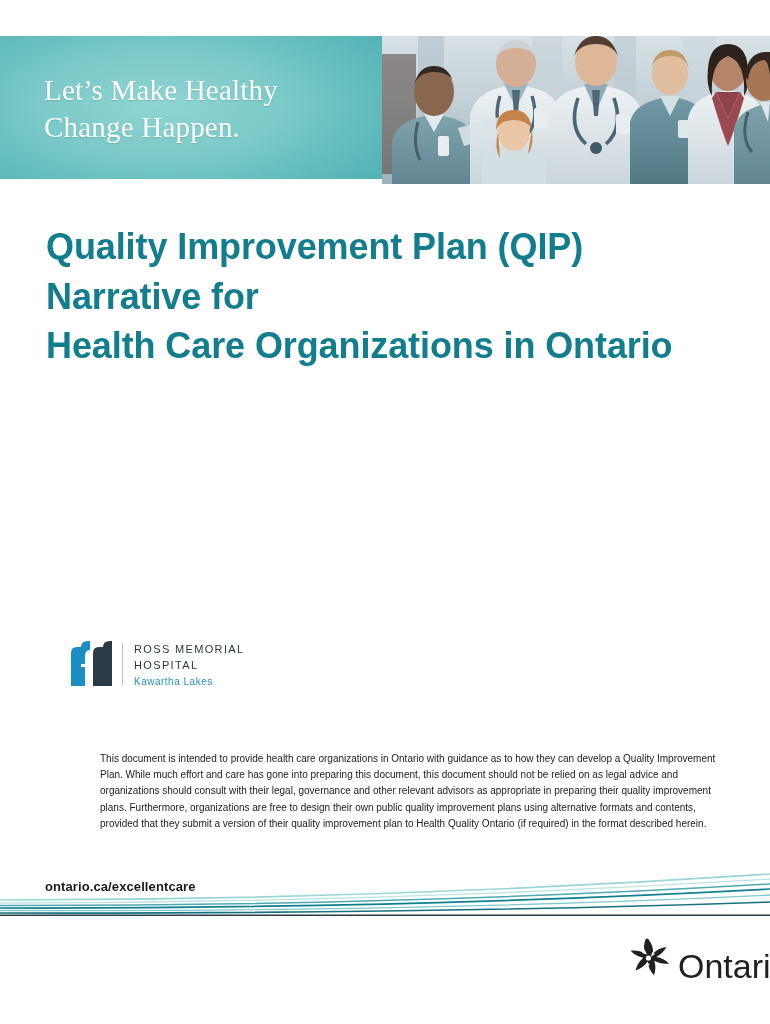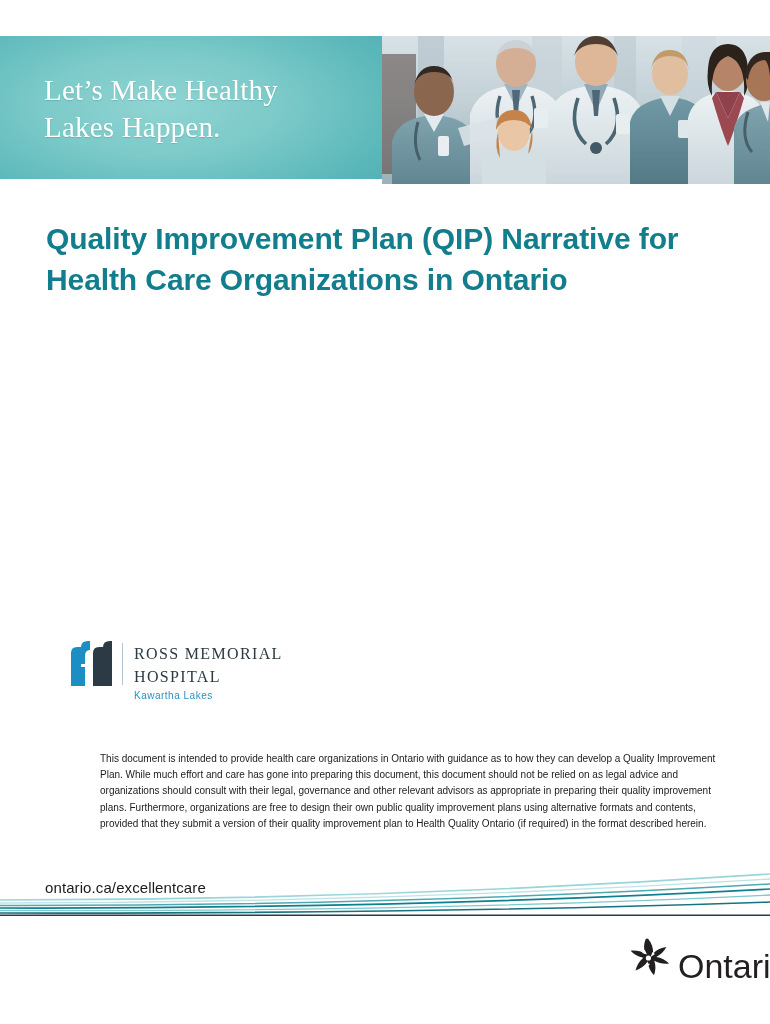--- a/index.html
+++ b/index.html
@@ -60,21 +60,21 @@
   }
   .photo-svg { display: block; width: 388px; height: 148px; }
 
   
   .doc-title {
     position: absolute;
     left: 46px;
     top: 198px;
     width: 660px;
     color: #127d8c;
-    font-size: 30px;
+    font-size: 36px;
     font-weight: bold;
     line-height: 1.38;
     letter-spacing: -0.1px;
   }
   .doc-title .l2 { display: block; }
 
   
   .org-logo {
     position: absolute;
     left: 69px;
@@ -85,25 +85,24 @@
   .org-mark { width: 44px; height: 46px; display: block; }
   .org-rule {
     width: 1px;
     height: 42px;
     background: #b9c3cb;
     margin: 2px 11px 0 9px;
   }
   .org-text { padding-top: 1px; }
   .org-name {
     color: #2b3a45;
-    font-size: 16px;
+    font-size: 11px;
     letter-spacing: 1.35px;
     line-height: 1.45;
     font-weight: normal;
-    font-family: Liberation Serif, serif;
   }
   .org-sub {
     color: #2792bd;
     font-size: 10px;
     letter-spacing: 0.5px;
     margin-top: 2px;
   }
 
   
   .disclaimer {
@@ -116,22 +115,23 @@
     line-height: 1.62;
     text-align: left;
   }
 
   
   .footer-url {
     position: absolute;
     left: 45px;
     top: 879px;
     color: #1b1b1b;
-    font-size: 15px;
+    font-size: 13px;
     letter-spacing: 0.1px;
+    font-weight: bold;
   }
   .swoosh {
     position: absolute;
     left: 0;
     top: 860px;
     width: 770px;
     height: 56px;
   }
   .swoosh svg { display: block; width: 770px; height: 56px; }
 
@@ -146,21 +146,21 @@
   .ontario-logo svg { display: block; width: 158px; height: 58px; }
 </style>
 </head>
 <body>
 
 <div class="header">
 
   <div class="header-teal">
     <div class="header-tagline">
       <span>Let’s Make Healthy</span><br>
-      <span>Lakes Happen.</span>
+      <span>Change Happen.</span>
     </div>
   </div>
 
   <div class="header-photo">
     <svg class="photo-svg" viewBox="0 0 388 148" preserveAspectRatio="xMidYMid slice">
       <defs>
         <linearGradient id="bgWall" x1="0" y1="0" x2="0" y2="1">
           <stop offset="0%" stop-color="#dde5e9"></stop>
           <stop offset="45%" stop-color="#c6d2d8"></stop>
           <stop offset="100%" stop-color="#9fb0b8"></stop>

